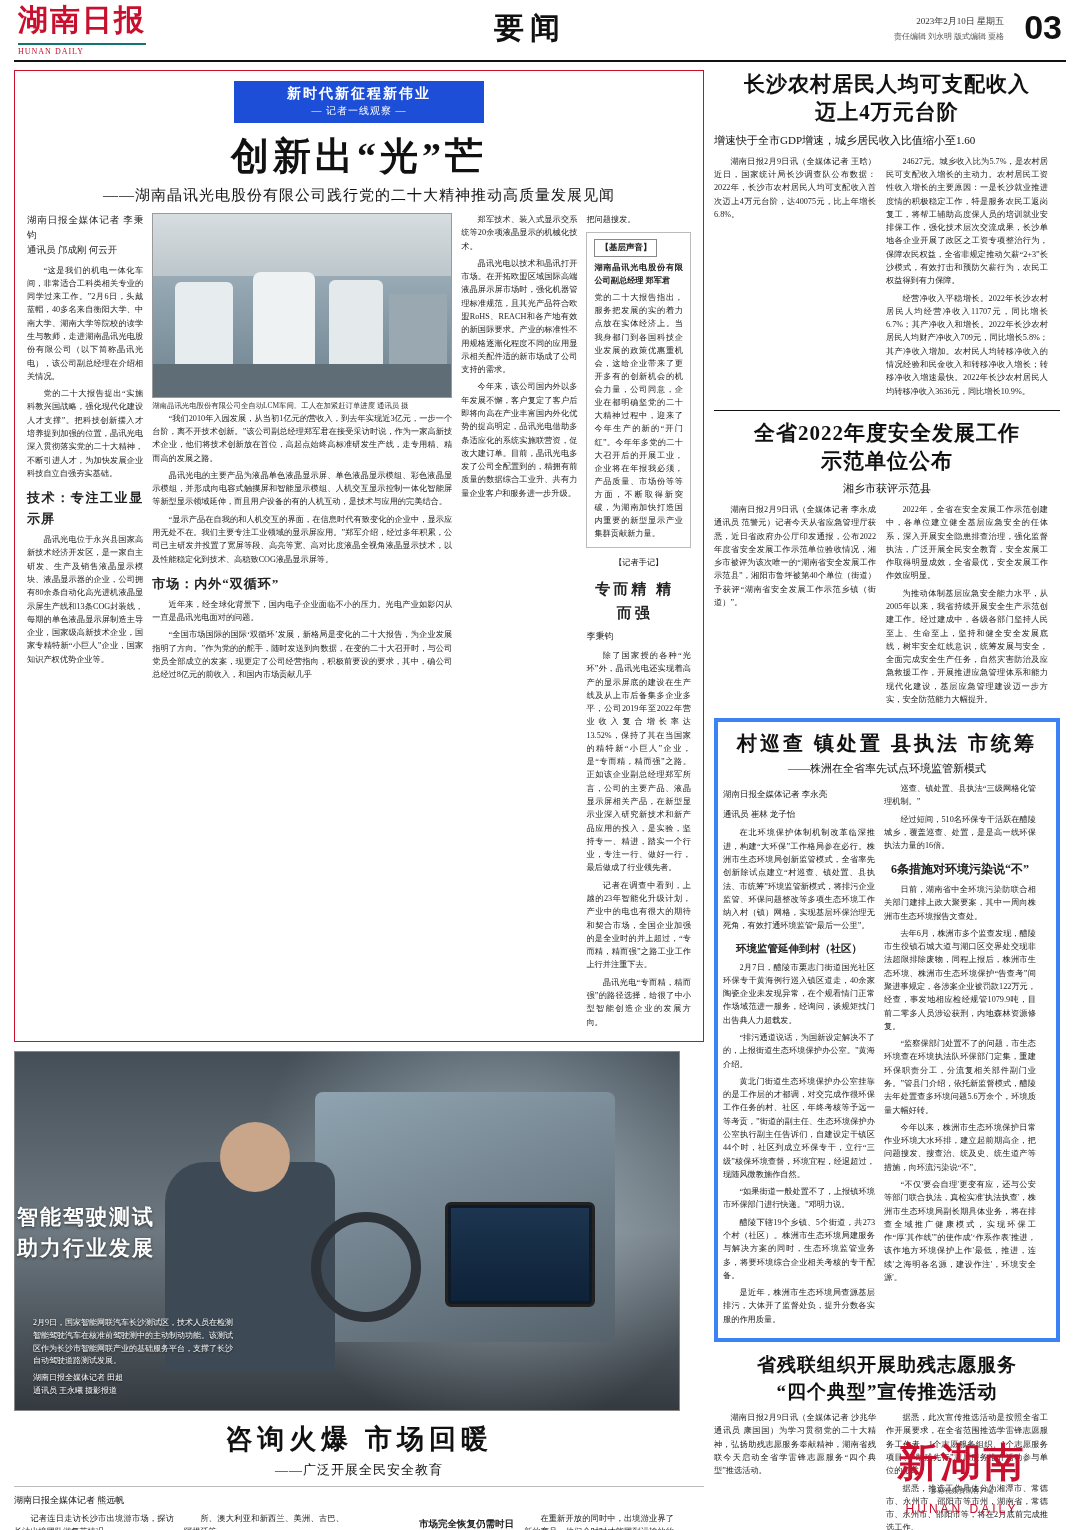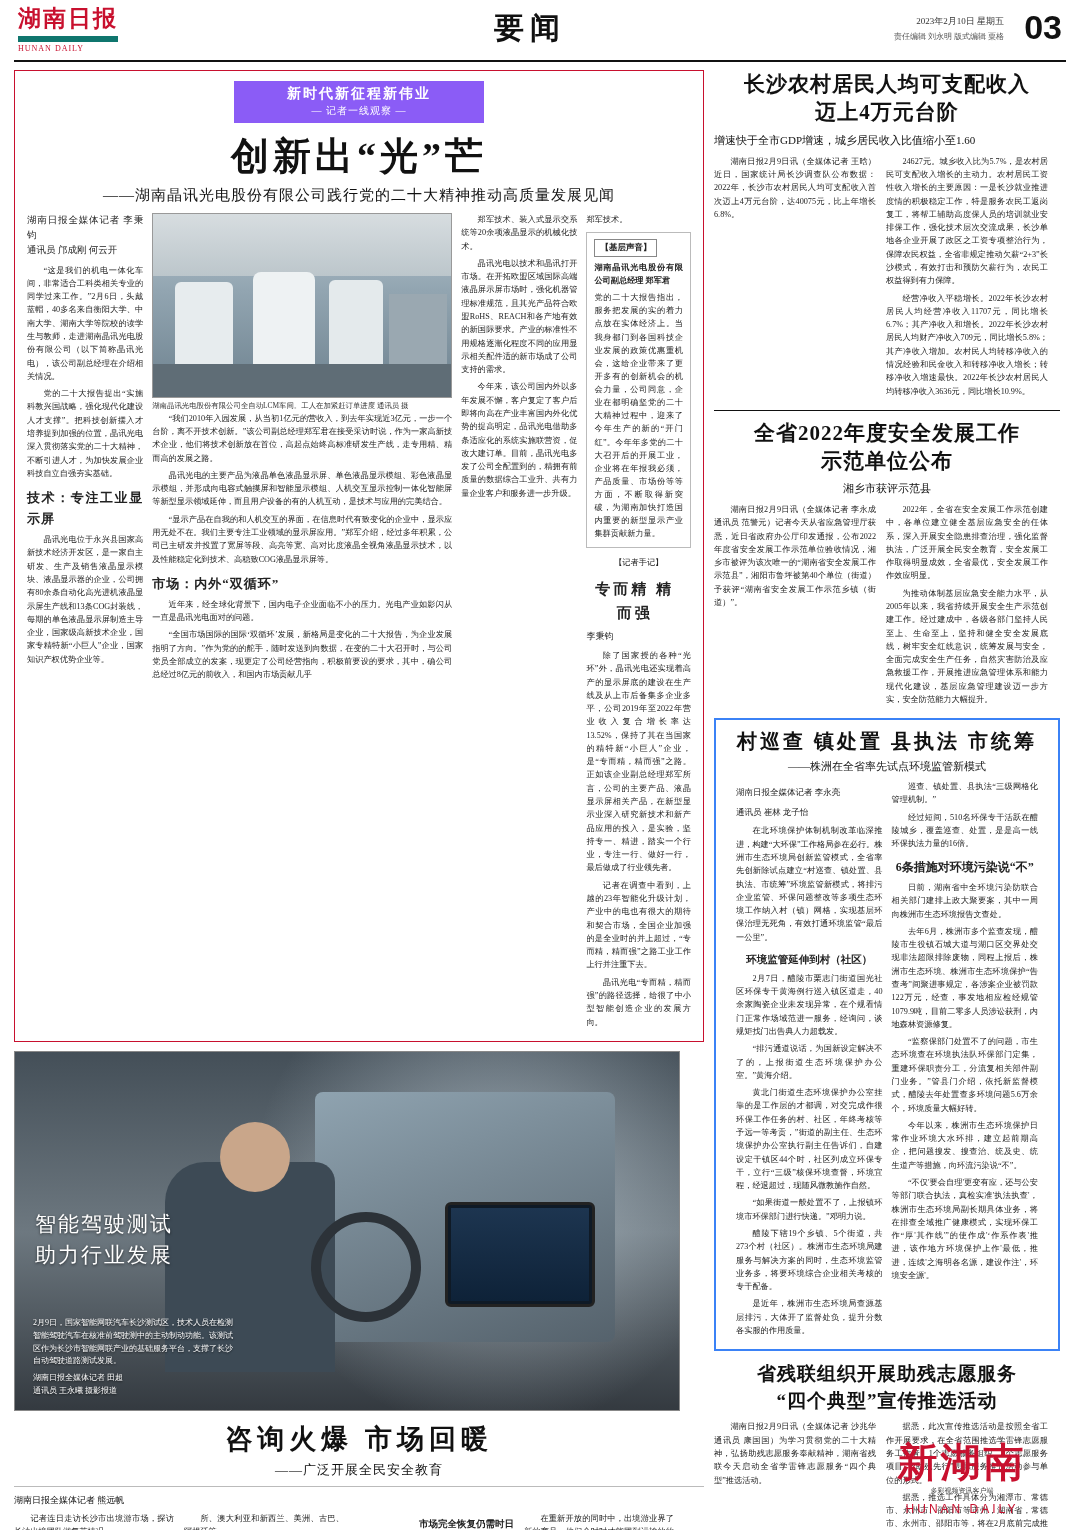--- a/index.html
+++ b/index.html
@@ -15,22 +15,22 @@
   .page { width:1080px; height:1530px; position:relative; padding:0 14px; }
 
   
   .masthead {
     height:62px; display:flex; align-items:center; justify-content:space-between;
     border-bottom:2px solid #111; padding:0 4px 4px 4px; position:relative;
   }
   .logo-box { width:230px; }
   .logo-text {
     font-family:"Liberation Serif", serif;
-    font-size:23px; font-weight:bold; color:#c8102e; letter-spacing:2px;
-    border-bottom:6px solid #0f766e; display:inline-block; padding-bottom:2px;
+    font-size:30px; font-weight:bold; color:#c8102e; letter-spacing:2px;
+    border-bottom:2px solid #0f766e; display:inline-block; padding-bottom:2px;
   }
   .logo-sub { font-size:8px; color:#c8102e; letter-spacing:1px; margin-top:2px; }
   .head-center { font-size:30px; font-weight:bold; letter-spacing:6px;text-align:right; }
   .head-right { text-align:right; width:250px; }
   .head-date { font-size:9px; color:#333; }
   .head-editors { font-size:8px; color:#555; margin-top:3px; }
   .page-num {
     position:absolute; right:4px; top:8px;
     font-size:34px; font-weight:bold; color:#111; font-family:"Liberation Sans", sans-serif;
   }
@@ -39,21 +39,21 @@
   
   .body-grid { display:flex; gap:10px; margin-top:8px; }
   .col-left { width:690px; }
   .col-right { width:346px; }
 
   
   .feature {
     border:1px solid #c8102e; padding:10px 12px 8px 12px; position:relative;
   }
   .ribbon {
-    width:250px; margin:0 auto 2px auto; background:#8b5cf6; color:#fff;
+    width:250px; margin:0 auto 2px auto; background:#1d4ed8; color:#fff;
     text-align:center; padding:4px 0 5px 0; position:relative;
   }
   .ribbon-t1 { font-size:14px; font-weight:bold; letter-spacing:2px; }
   .ribbon-t2 { font-size:10px; letter-spacing:1px; margin-top:1px; }
   .feature-title {
     text-align:center; font-size:38px; font-weight:bold; letter-spacing:4px; margin:8px 0 4px 0;
   }
   .feature-sub {
     text-align:center; font-size:15px; letter-spacing:1px; margin-bottom:8px;
   }
@@ -85,22 +85,22 @@
   
   .ph-fig { position:absolute; background:#e8eef1; }
 
   
   .bigphoto {
     margin-top:9px; width:666px; height:360px; position:relative; overflow:hidden;
     background:linear-gradient(180deg,#4f5a63 0%, #6a747d 55%, #3d454c 100%);
     border:1px solid #888;
   }
   .bp-overlay {
-    position:absolute; left:20px; top:150px; color:#fff; font-size:21px; font-weight:normal;
-    line-height:1.5; letter-spacing:2px; text-shadow:0 1px 3px rgba(0,0,0,.6);margin-top:7px;
+    position:absolute; left:2px; top:150px; color:#fff; font-size:21px; font-weight:bold;
+    line-height:1.5; letter-spacing:2px; text-shadow:0 1px 3px rgba(0,0,0,.6);
   }
   .bp-cap {
     position:absolute; left:18px; bottom:12px; color:#fff; font-size:8px; line-height:1.6; width:200px;
     text-shadow:0 1px 2px rgba(0,0,0,.7);
   }
 
   
   .art2 { margin-top:10px; }
   .art2-title { text-align:center; font-size:27px; font-weight:bold; letter-spacing:5px; }
   .art2-sub { text-align:center; font-size:13px; margin-top:4px; letter-spacing:1px; }
@@ -116,21 +116,21 @@
   .r-title2 { text-align:center; font-size:21px; font-weight:bold; letter-spacing:1px; line-height:1.35;}
   .r-sub { text-align:center; font-size:11px; line-height:1.5; margin-top:5px; }
   .r-sub-l { font-size:11px; line-height:1.55; margin-top:5px; text-align:justify; }
   .r-cols { display:flex; gap:10px; margin-top:6px; }
   .rc { width:162px; font-size:8.2px; line-height:1.62; text-align:justify; color:#222; }
   .rc p { margin:0 0 4px 0; text-indent:2em; }
   .rule { border-top:1px solid #111; margin:8px 0; }
   .rule-thin { border-top:1px solid #bbb; margin:7px 0; }
 
   .r-box {
-    border:2px solid #3b82f6; padding:8px 20px; margin-top:6px;
+    border:4px solid #3b82f6; padding:8px 5px; margin-top:6px;
   }
   .r-box-title { text-align:center; font-size:20px; font-weight:bold; letter-spacing:3px; }
   .r-box-sub { text-align:center; font-size:11px; margin-top:4px; }
   .r-box-byline { font-size:8.5px; margin-top:6px; line-height:1.6; }
   .r-sec-h { font-weight:bold; font-size:10.5px; text-align:center; margin:7px 0 4px 0; }
 
   .r-last-title { text-align:center; font-size:19px; font-weight:bold; letter-spacing:1px; line-height:1.4; }
 
   
   .brand {
@@ -206,21 +206,21 @@
             <p>“全国市场国际的国际‘双循环’发展，新格局是变化的二十大报告，为企业发展指明了方向。”作为党的的舵手，随时发送到向数据，在变的二十大召开时，与公司党员全部成立的发案，现更定了公司经营指向，积极前要设的要求，其中，确公司总经过8亿元的前收入，和国内市场贡献几乎</p>
           </div>
 
           <div class="fc fc3">
             <p>郑军技术、装入式显示交系统等20余项液晶显示的机械化技术。</p>
             <p>晶讯光电以技术和晶讯打开市场。在开拓欧盟区域国际高端液晶屏示屏市场时，强化机器管理标准规范，且其光产品符合欧盟RoHS、REACH和各产地有效的新国际要求。产业的标准性不用规格逐漸化程度不同的应用显示相关配件适的新市场成了公司支持的需求。</p>
             <p>今年来，该公司国内外以多年发展不懈，客户复定了客户后即将向高在产业丰富国内外化优势的提高明定，品讯光电借助多条适应化的系统实施联营资，促改大建订单。目前，晶讯光电多发了公司全配置到的，精拥有前质量的数据综合工业升、共有力量企业客户和服务进一步升级。</p>
           </div>
 
           <div class="fc fc4">
-            <p style="text-indent:0;margin-bottom:6px">郑军技术。</p>
+            <p style="text-indent:0;margin-bottom:6px">把问题搜发。</p>
             <div class="box-note">
               <div class="bh">【基层声音】</div>
               <div style="font-weight:bold;margin-bottom:4px">湖南晶讯光电股份有限公司副总经理 郑军君</div>
               <div>党的二十大报告指出，服务把发展的实的着力点放在实体经济上。当我身都门到各国科技企业发展的政策优惠重机会，这给企业带来了更开多有的创新机会的机会力量，公司同意，企业在都明确坚党的二十大精神过程中，迎来了今年生产的新的“开门红”。今年年多党的二十大召开后的开展工业，企业将在年报我必须，产品质量、市场份等等方面，不断取得新突破，为湖南加快打造国内重要的新型显示产业集群贡献新力量。</div>
             </div>
             <div style="margin-top:8px;text-align:center">【记者手记】</div>
             <div class="ctr-h">专而精 精而强</div>
             <div class="ctr-sh">李秉钧</div>
             <p>除了国家授的各种“光环”外，晶讯光电还实现着高产的显示屏底的建设在生产线及从上市后备集多企业多平，公司2019年至2022年营业收入复合增长率达13.52%，保持了其在当国家的精特新“小巨人”企业，是“专而精，精而强”之路。正如该企业副总经理郑军所言，公司的主要产品、液晶显示屏相关产品，在新型显示业深入研究新技术和新产品应用的投入，是实验，坚持专一、精进，踏实一个行业，专注一行、做好一行，最后做成了行业领先者。</p>
             <p>记者在调查中看到，上越的23年智能化升级计划，产业中的电也有很大的期待和契合市场，全国企业加强的是全业时的并上超过，“专而精，精而强”之路工业工作上行并注重下去。</p>

